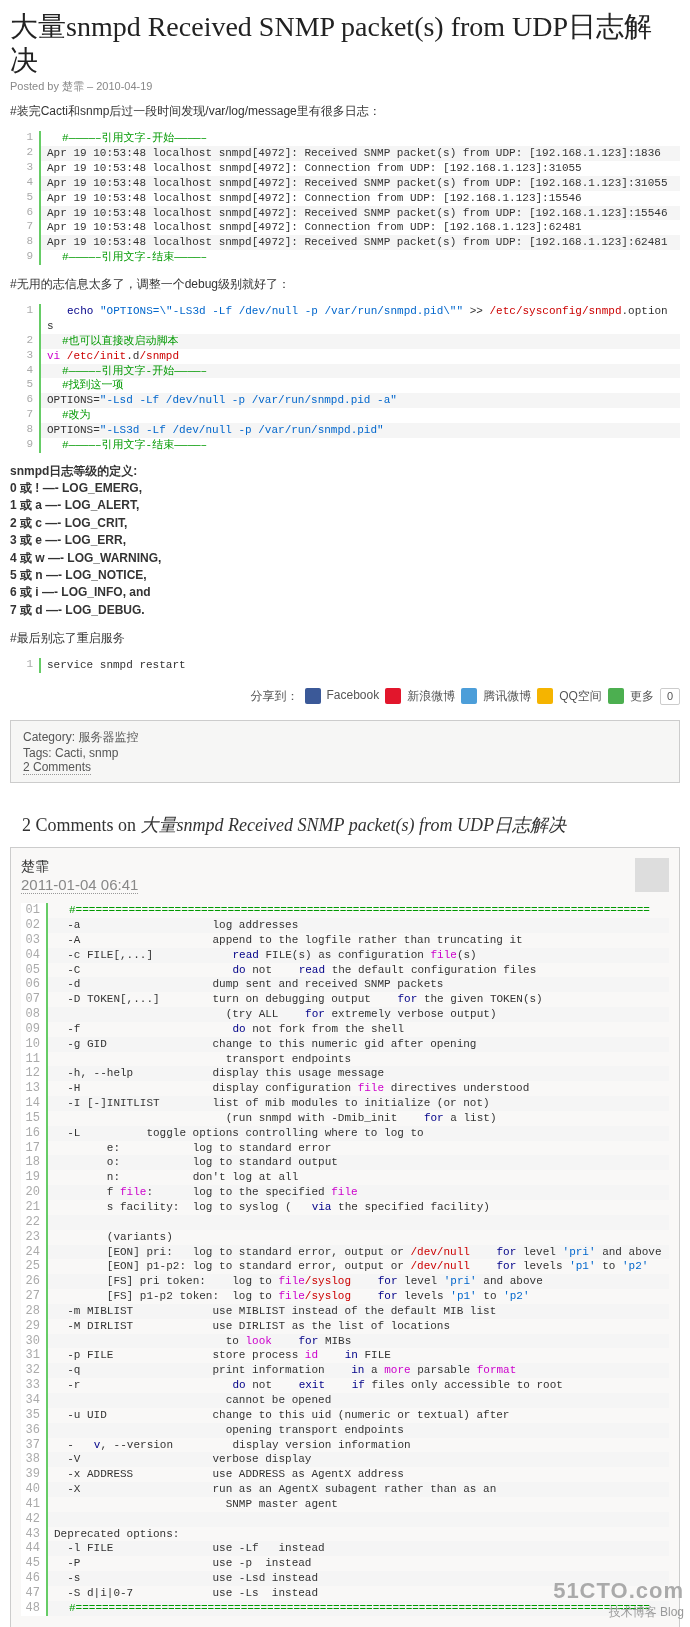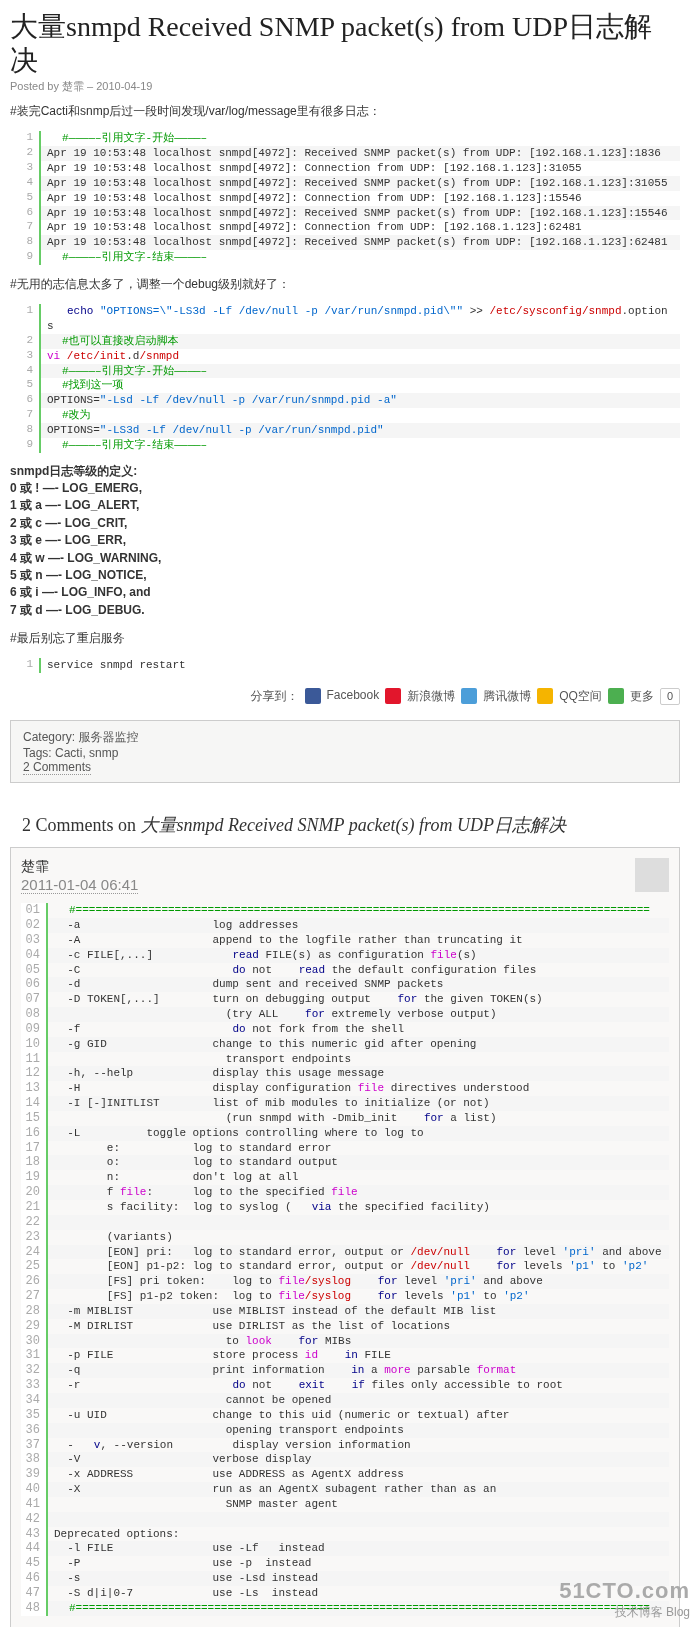--- a/index.html
+++ b/index.html
@@ -25,21 +25,21 @@
   .catbox a { color: #555; text-decoration: none; }
   .catbox .dotted { border-bottom: 1px dotted #999; }
   h3.comments-title { font-family: Georgia, serif; font-size: 18px; font-weight: normal; margin: 10px 12px; }
   h3.comments-title em { font-style: italic; }
   .comment { border:1px solid #ccc; background:#f9f8f7; padding:10px; margin-bottom:15px; }
   .comment-head { display:flex; justify-content:space-between; align-items:flex-start; margin-bottom:8px; }
   .comment-author { font-size: 14px; color:#333; }
   .comment-date { font-size: 15px; color:#888; border-bottom:1px dotted #999; }
   .avatar { width:34px; height:34px; background:#ddd; }
   .comment .codeblock td.ln { width:26px; font-size:12px; }
-  .watermark { position: fixed; right: 0; bottom: 6px; text-align: right; font-family: Arial; pointer-events: none; }
+  .watermark { position: fixed; right: 6px; bottom: 6px; text-align: right; font-family: Arial; pointer-events: none; }
   .watermark .big { color:#aaa; font-size:22px; font-weight:bold; letter-spacing:1px; }
   .watermark .small { color:#999; font-size:12px; }
 </style>
 </head>
 <body>
 
 <div class="container">
   <h1>大量snmpd Received SNMP packet(s) from UDP日志解决</h1>
   <div class="meta">
     <span>Posted by</span>

